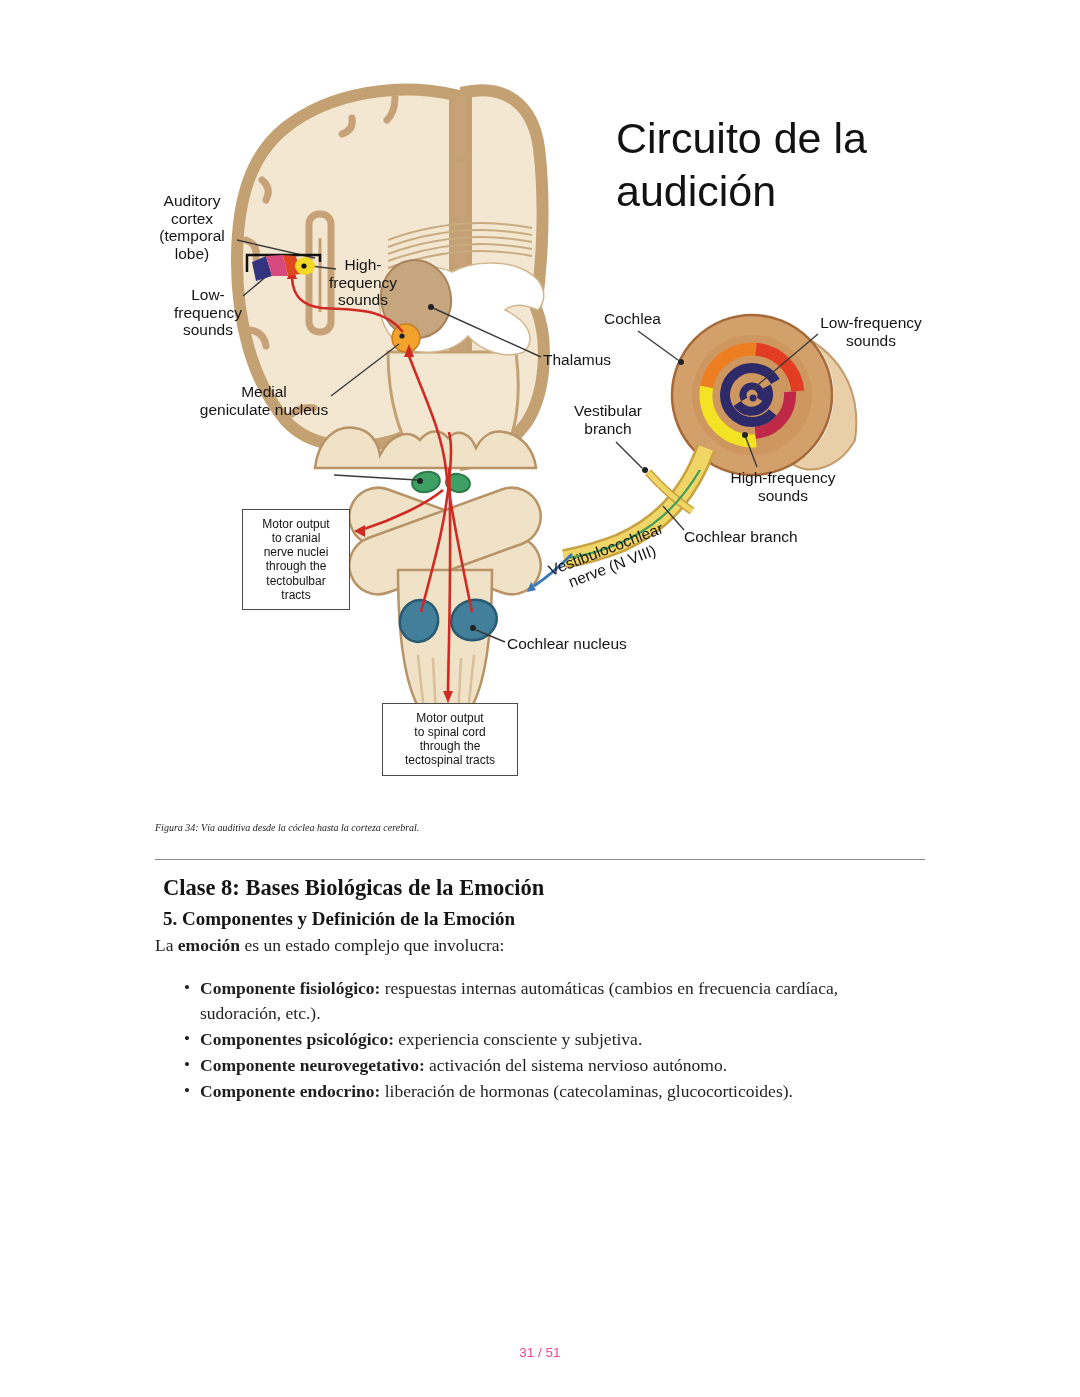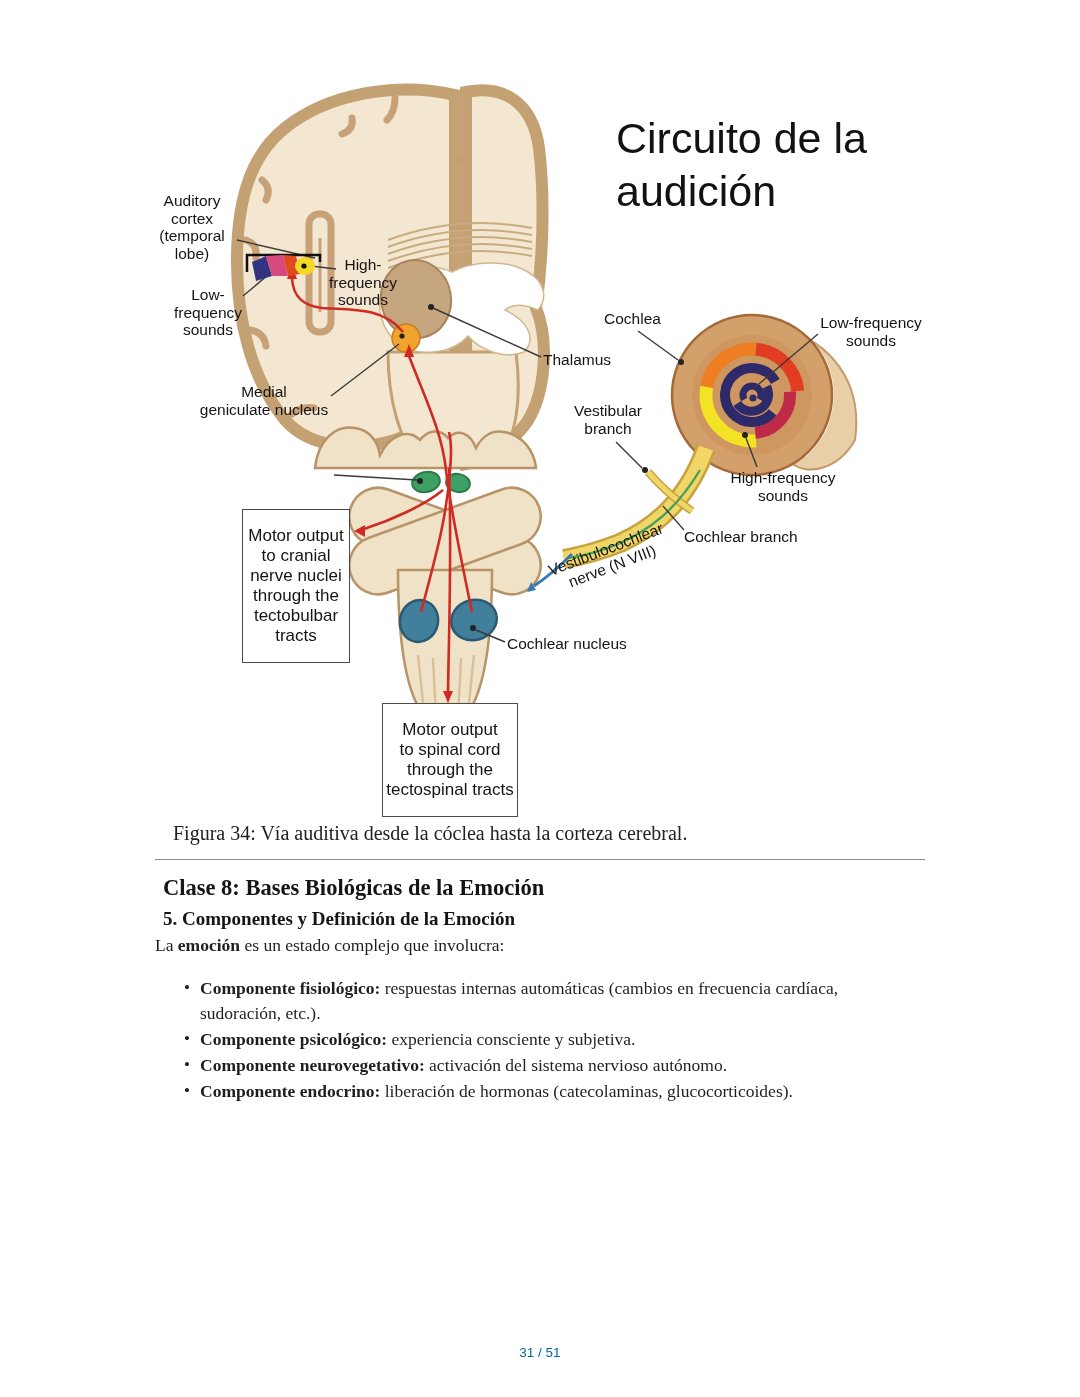--- a/index.html
+++ b/index.html
@@ -6,47 +6,47 @@
   body{width:1080px;height:1397px;position:relative;overflow:hidden;
        font-family:"Liberation Serif",serif;color:#1f1f1f;}
   
   #figure{position:absolute;left:0;top:0;width:1080px;height:818px;}
   #figure svg{position:absolute;left:0;top:0;}
   .flabel{position:absolute;font-family:"Liberation Sans",sans-serif;
           font-size:15.5px;line-height:1.14;color:#141414;
           white-space:pre-line;text-align:center;}
   .flabel.left{text-align:left;}
   .fbox{position:absolute;border:1.6px solid #4a4a4a;background:#fff;
-        font-family:"Liberation Sans",sans-serif;font-size:17px;
+        font-family:"Liberation Sans",sans-serif;font-size:12px;
         line-height:1.18;color:#141414;text-align:center;
-        white-space:pre-line;padding:16px 2px;}
+        white-space:pre-line;padding:7px 2px;}
   #fig-title{position:absolute;left:616px;top:112px;width:310px;
              font-family:"Liberation Sans",sans-serif;font-size:43px;
              line-height:1.24;color:#121212;text-align:left;}
   
   #caption{position:absolute;left:155px;top:822px;width:770px;
-           font-size:20px;color:#222;margin-left:18px;}
+           font-style:italic;font-size:10px;color:#222;}
   #rule{position:absolute;left:155px;top:859px;width:770px;height:0;
         border-top:1.5px solid #8a8a8a;}
   #heading{position:absolute;left:163px;top:875px;width:800px;
            font-size:22.5px;font-weight:bold;color:#151515;}
   #subheading{position:absolute;left:163px;top:908px;width:800px;
               font-size:19px;font-weight:bold;color:#151515;}
   #intro{position:absolute;left:155px;top:935px;width:800px;
          font-size:17.5px;}
   #bullets{position:absolute;left:178px;top:976px;width:700px;
            margin:0;padding:0;list-style:none;font-size:17.5px;}
   #bullets li{position:relative;padding-left:22px;line-height:24.5px;
               margin:0 0 1.5px 0;}
   #bullets li::before{content:"•";position:absolute;left:6px;top:0;
               font-size:17px;}
   .b{font-weight:bold;}
   #pagenum{position:absolute;left:0;top:1345px;width:1080px;
            text-align:center;font-family:"Liberation Sans",sans-serif;
-           font-size:13.5px;color:#0369a1;}
+           font-size:13.5px;color:#ec4899;}
 </style>
 </head>
 <body>
 
 <div id="figure">
   <svg width="1080" height="818" viewBox="0 0 1080 818">
 
     <path d="M466,92 C505,84 533,104 539,148 C545,198 543,258 536,308 C549,340 546,392 527,422 C507,450 478,462 466,464 Z" fill="#f3e7d1" stroke="#c3a173" stroke-width="12"></path>
 
     <path d="M455,95 C400,82 330,92 285,128 C250,156 238,200 237,255 C236,320 252,380 285,420 C310,448 355,452 395,440 C425,430 448,412 455,390 Z" fill="#f3e7d1" stroke="#c3a173" stroke-width="12"></path>
@@ -221,18 +221,18 @@
 
 <div id="caption">Figura 34: Vía auditiva desde la cóclea hasta la corteza cerebral.</div>
 <div id="rule"></div>
 <div id="heading">Clase 8: Bases Biológicas de la Emoción</div>
 <div id="subheading">5. Componentes y Definición de la Emoción</div>
 
 <div id="intro"><span>La </span><span class="b">emoción</span><span> es un estado complejo que involucra:</span></div>
 
 <ul id="bullets">
   <li><span class="b">Componente fisiológico:</span><span> respuestas internas automáticas (cambios en frecuencia cardíaca, sudoración, etc.).</span></li>
-  <li><span class="b">Componente psicológico:</span><span> experiencia consciente y subjetiva.</span></li>
+  <li><span class="b">Componentes psicológico:</span><span> experiencia consciente y subjetiva.</span></li>
   <li><span class="b">Componente neurovegetativo:</span><span> activación del sistema nervioso autónomo.</span></li>
   <li><span class="b">Componente endocrino:</span><span> liberación de hormonas (catecolaminas, glucocorticoides).</span></li>
 </ul>
 
 <div id="pagenum">31 / 51</div>
 
 </body></html>

